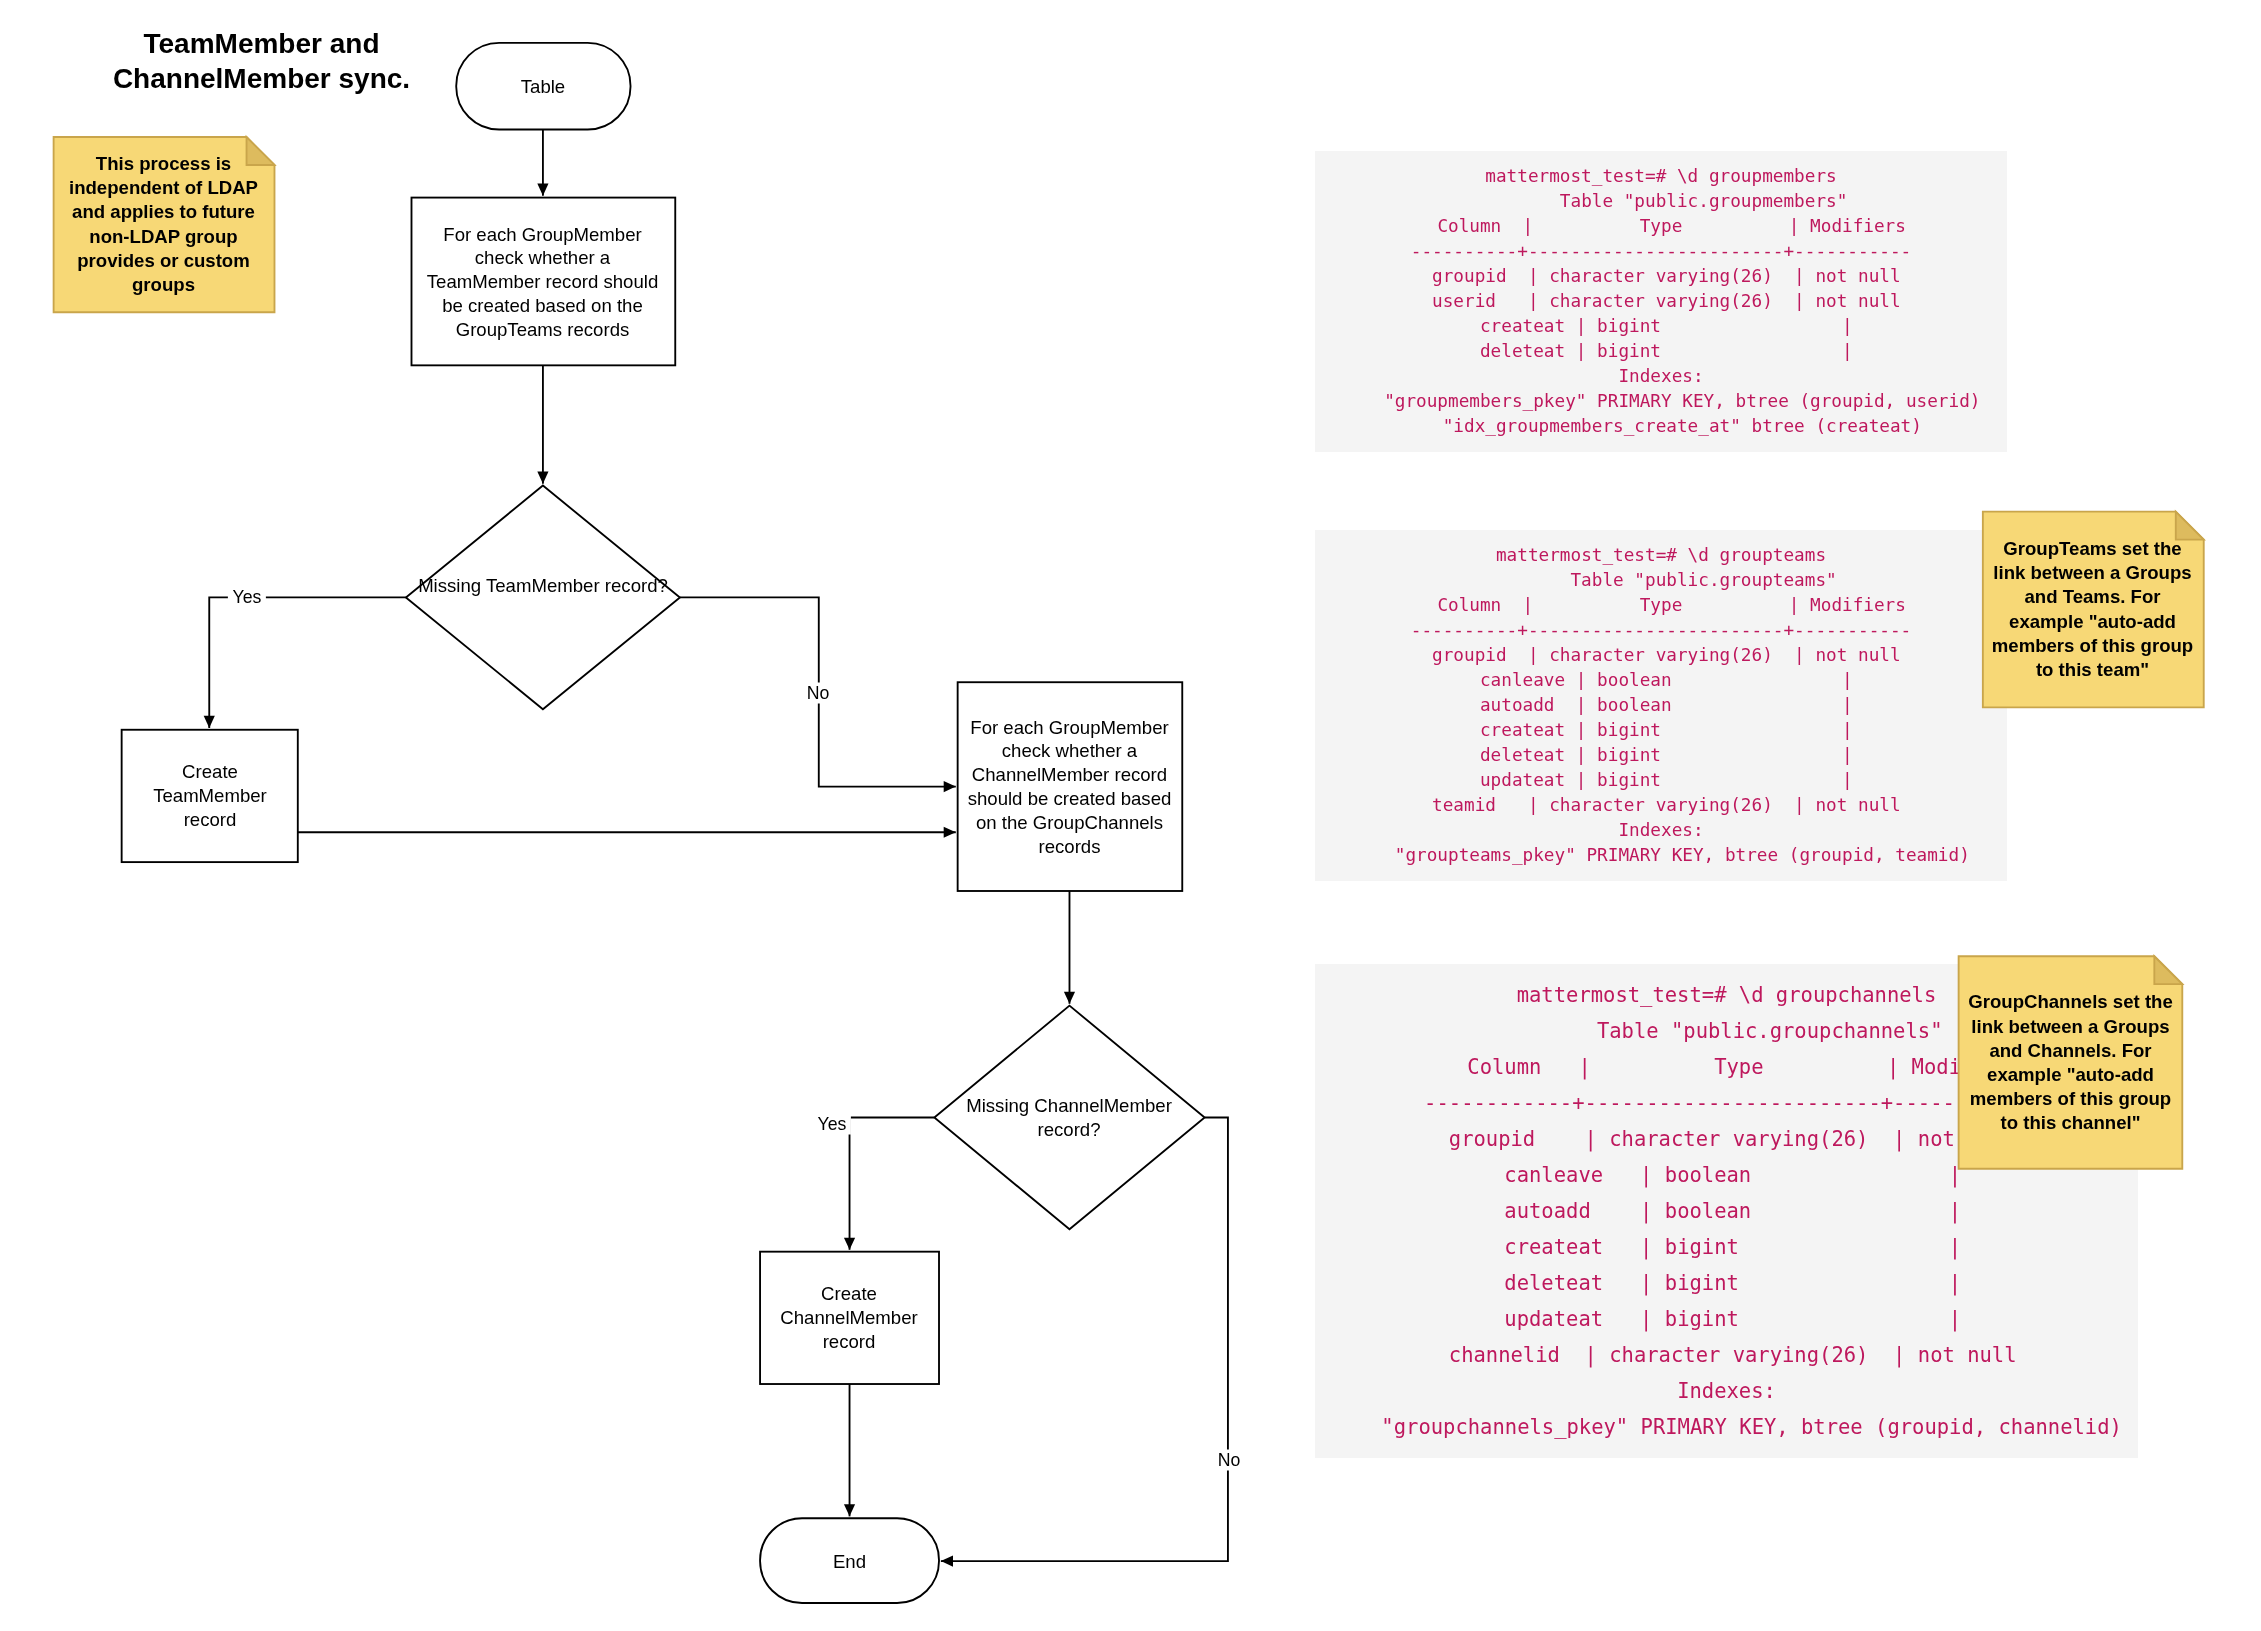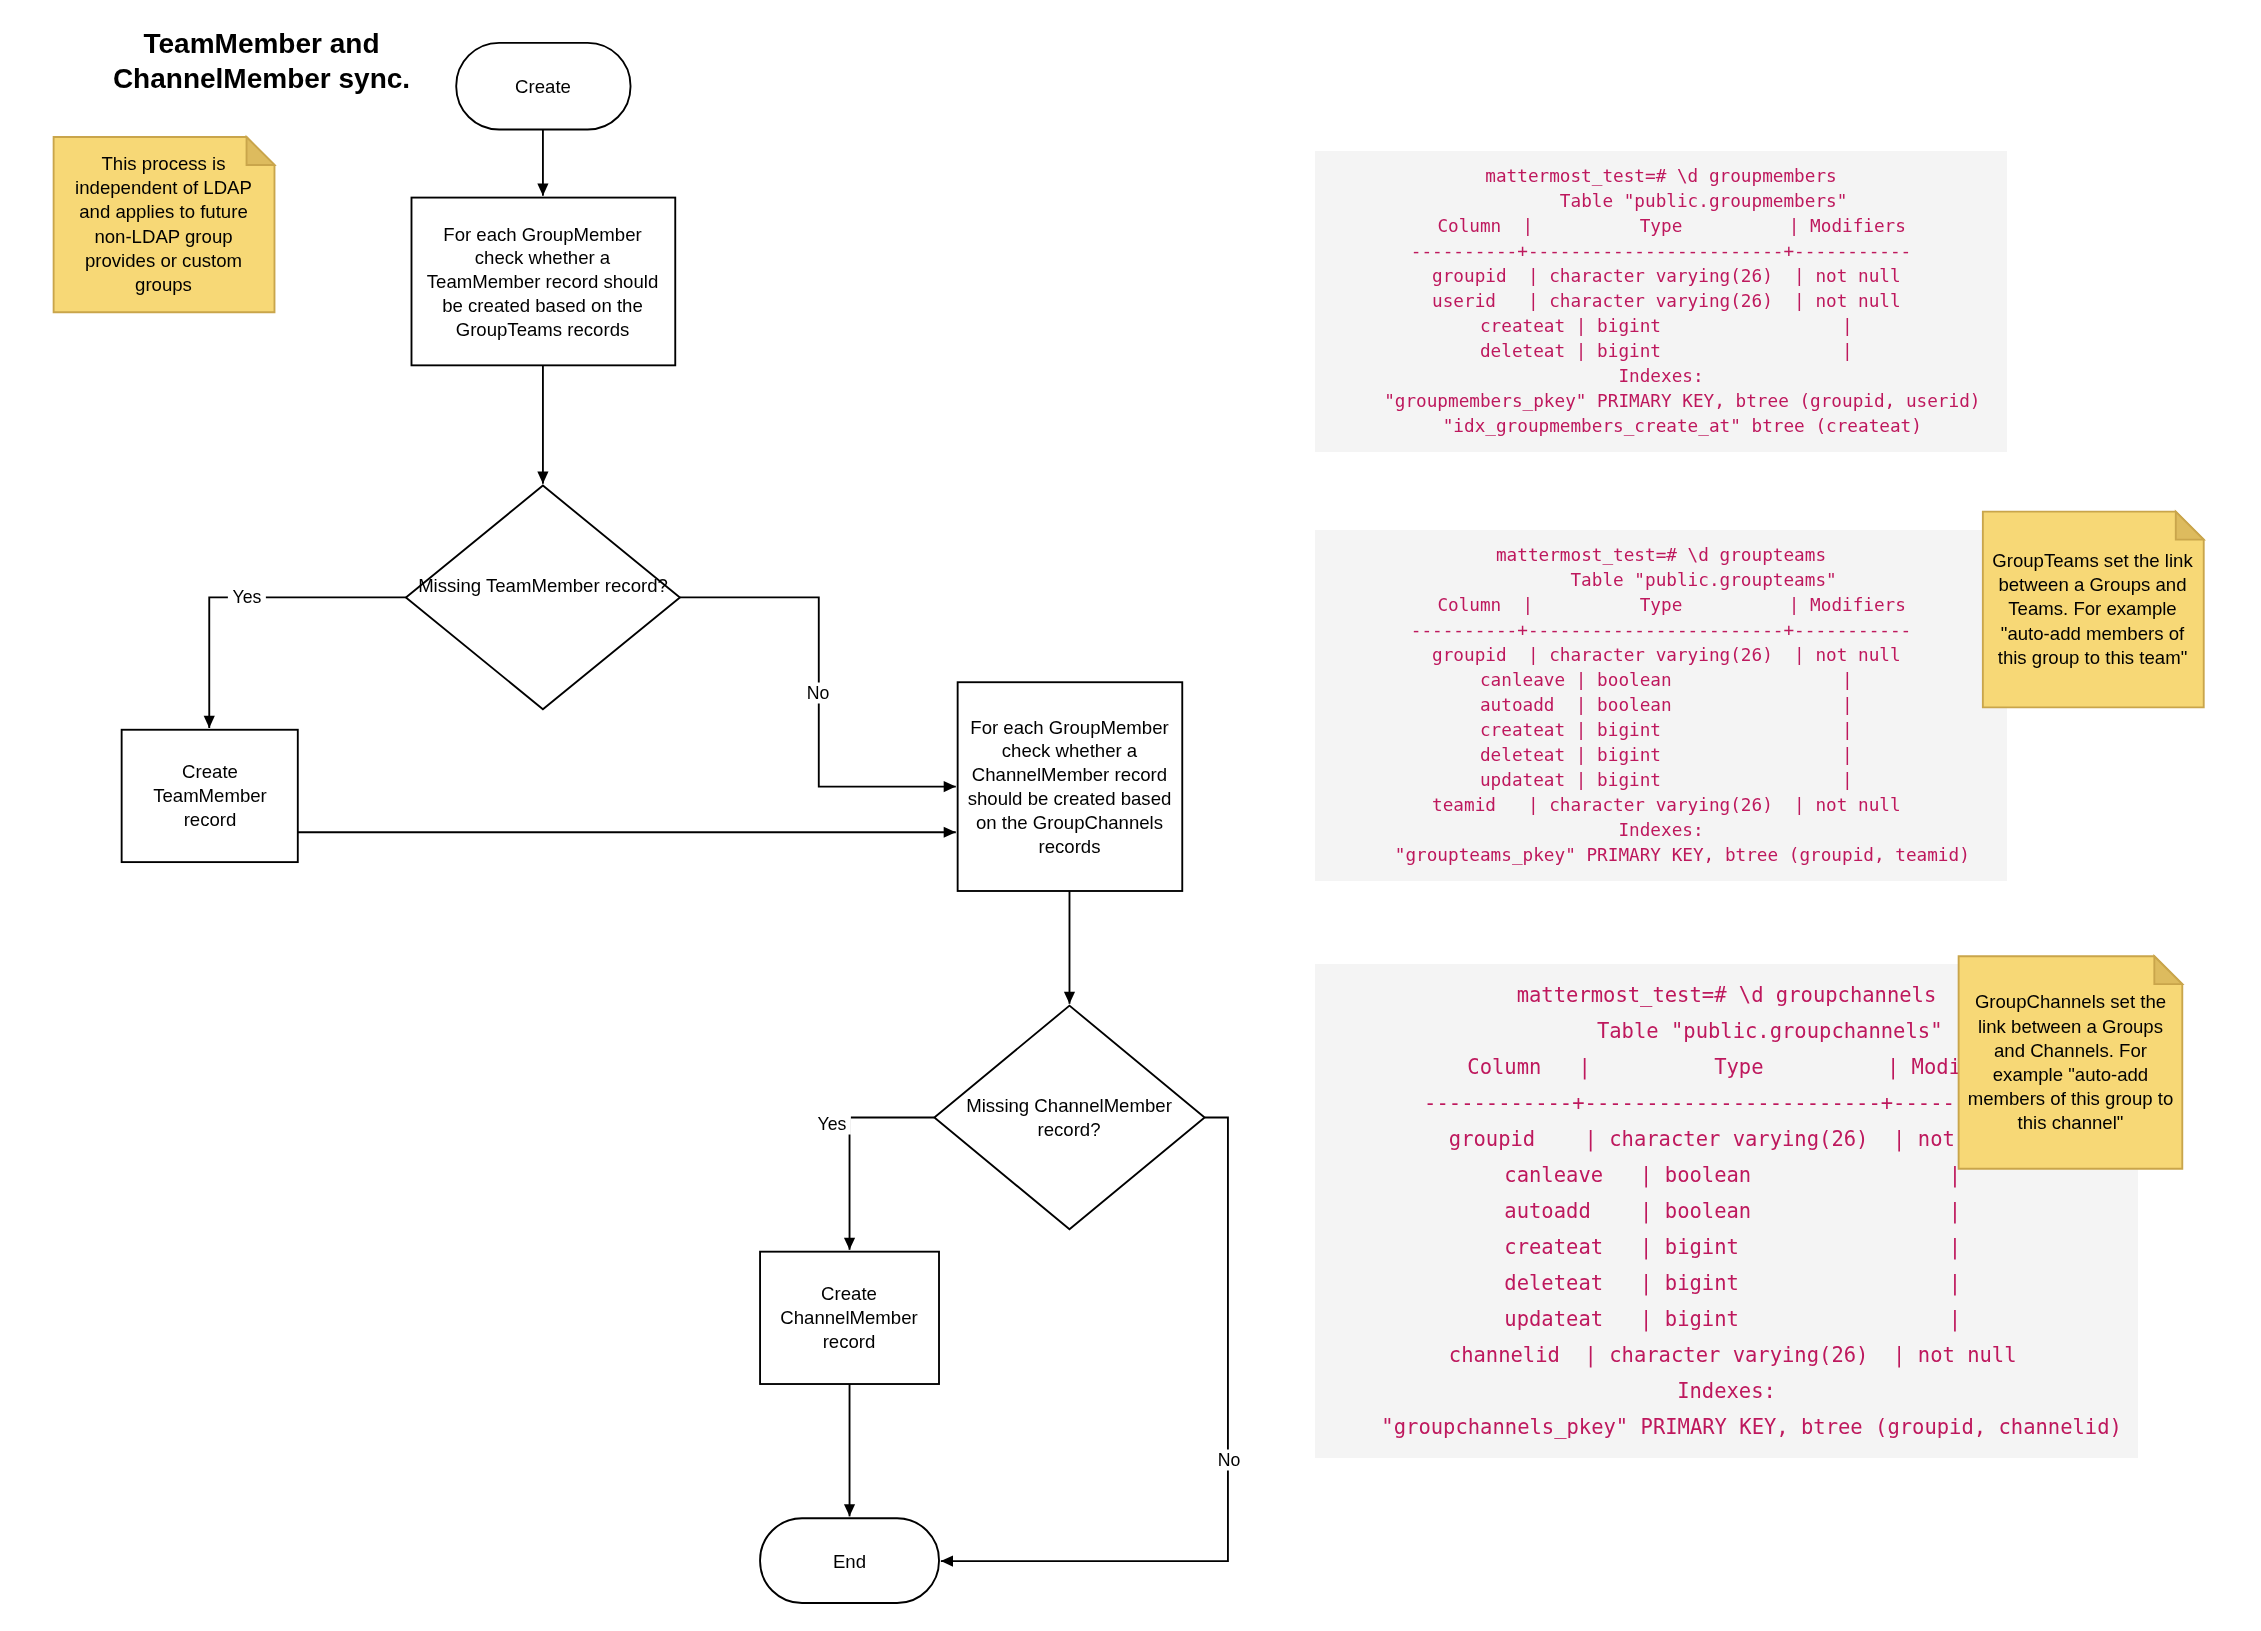--- a/index.html
+++ b/index.html
@@ -22,21 +22,21 @@
   .node-text{
     position:absolute;display:flex;align-items:center;justify-content:center;
     text-align:center;font-size:18.6px;line-height:1.28;
   }
   .edge-label{
     position:absolute;transform:translate(-50%,-50%);background:#ffffff;
     padding:0 4.7px;font-size:17.7px;
   }
   .note-text{
     position:absolute;display:flex;align-items:center;justify-content:center;
-    text-align:center;font-size:18.6px;line-height:1.3;
+    text-align:center;font-size:18.6px;line-height:1.3;font-weight:bold;
   }
   .terminal{
     position:absolute;margin:0;background:var(--terminal-bg);
     padding:13px 17px;font-family:"DejaVu Sans Mono", monospace;
     font-size:17.7px;line-height:25px;white-space:pre;color:#be185d;text-align:center;
   }
   .terminal.large{font-size:20.5px;line-height:36px;}
   svg polyline, svg line{fill:none;stroke:var(--stroke);stroke-width:2;}
   svg .shape{fill:#ffffff;stroke:var(--stroke);stroke-width:2;}
   svg .note-body{fill:var(--note-fill);stroke:var(--note-border);stroke-width:2;}
@@ -117,21 +117,21 @@
     <line x1="319" y1="893" x2="1025" y2="893" marker-end="url(#arw)"></line>
     <line x1="1147" y1="956" x2="1147" y2="1077" marker-end="url(#arw)"></line>
     <polyline points="1002,1199 911,1199 911,1341" marker-end="url(#arw)"></polyline>
     <line x1="911" y1="1485" x2="911" y2="1627" marker-end="url(#arw)"></line>
     <polyline points="1292,1199 1317,1199 1317,1675 1009,1675" marker-end="url(#arw)"></polyline>
   </svg>
 
   <div class="title">TeamMember and
 ChannelMember sync.</div>
 
-  <div class="node-text" style="left:456px;top:43px;width:174px;height:87px;">Create</div>
+  <div class="node-text" style="left:456px;top:43px;width:174px;height:87px;">Table</div>
   <div class="node-text" style="left:420px;top:212px;width:245px;height:140px;">For each GroupMember check whether a TeamMember record should be created based on the GroupTeams records</div>
   <div class="node-text" style="left:417px;top:534px;width:252px;height:103px;">Missing TeamMember record?</div>
   <div class="node-text" style="left:131px;top:744px;width:158px;height:104px;">Create TeamMember record</div>
   <div class="node-text" style="left:962px;top:690px;width:215px;height:194px;">For each GroupMember check whether a ChannelMember record should be created based on the GroupChannels records</div>
   <div class="node-text" style="left:948px;top:1066px;width:242px;height:103px;">Missing ChannelMember record?</div>
   <div class="node-text" style="left:764px;top:1266px;width:170px;height:104px;">Create ChannelMember record</div>
   <div class="node-text" style="left:760px;top:1519px;width:179px;height:85px;">End</div>
 
   <span class="edge-label" style="left:247px;top:597px;">Yes</span>
   <span class="edge-label" style="left:818px;top:693px;">No</span>

